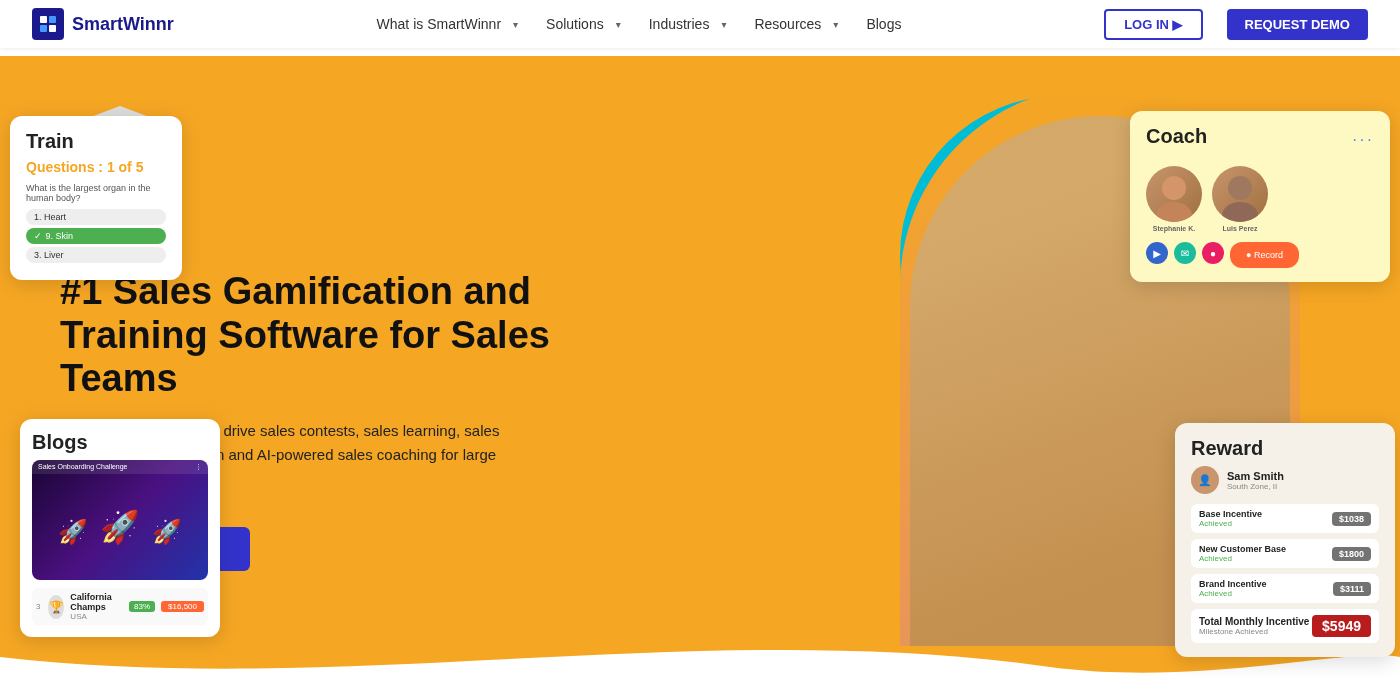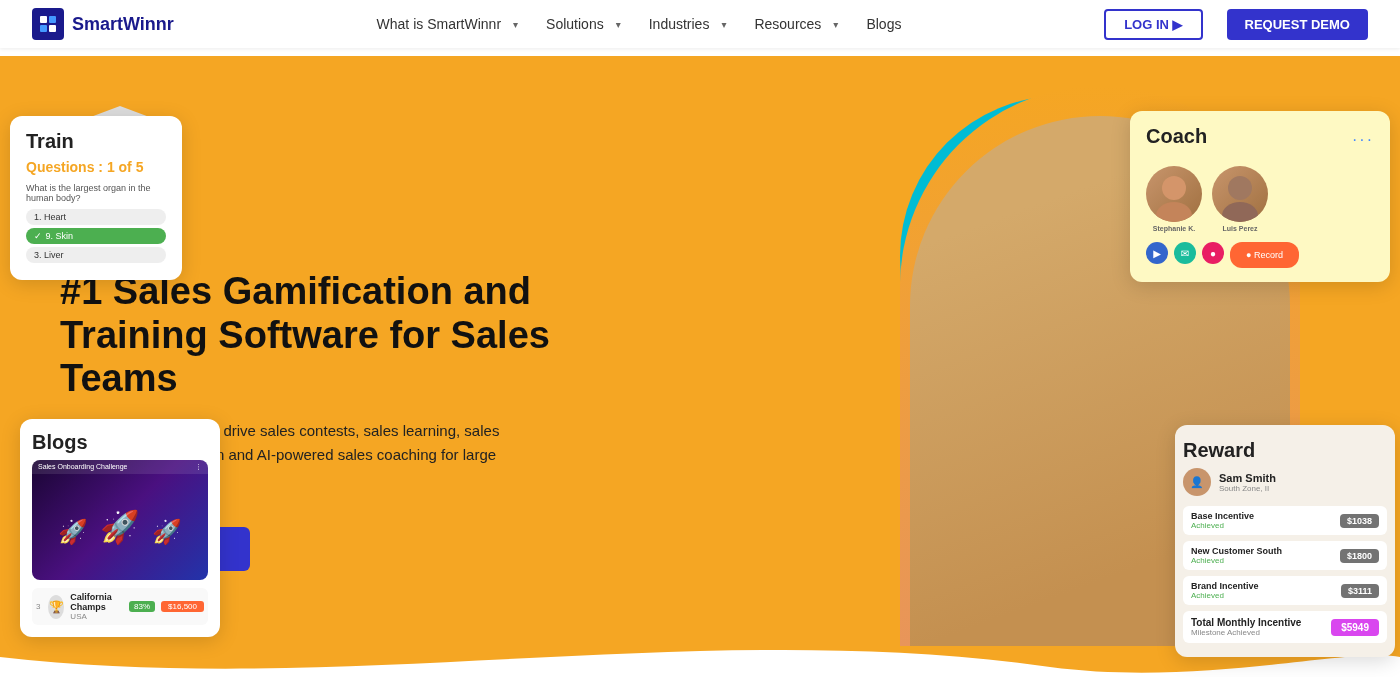--- a/index.html
+++ b/index.html
@@ -181,21 +181,21 @@
     }
     .team-name { font-size: 9px; font-weight: 700; color: #222; }
     .team-country { font-size: 8px; color: #888; }
     .team-pct { background: #4caf50; color: #fff; font-size: 8px; padding: 1px 5px; border-radius: 3px; margin-left: auto; }
     .team-amount { background: #ff6633; color: #fff; font-size: 8px; padding: 1px 7px; border-radius: 3px; }
     .gamify-num { font-size: 8px; color: #888; margin-right: 2px; }
 
     
     .card-reward {
       position: absolute; right: 5px; bottom: 20px; width: 220px;
-      background: #f5f0e8; border-radius: 12px; padding: 14px 8px;
+      background: #f5f0e8; border-radius: 12px; padding: 14px 16px;
       box-shadow: 0 4px 20px rgba(0,0,0,0.15); z-index: 10;
     }
     .reward-user { display: flex; align-items: center; gap: 8px; margin-bottom: 10px; }
     .reward-avatar {
       width: 28px; height: 28px; border-radius: 50%;
       background: #c8956c; font-size: 11px; display: flex; align-items: center; justify-content: center;
     }
     .reward-username { font-size: 11px; font-weight: 700; color: #222; }
     .reward-role { font-size: 8px; color: #888; }
     .reward-row {
@@ -209,21 +209,21 @@
       background: #737373; color: #fff; font-size: 9px;
       padding: 2px 7px; border-radius: 4px; font-weight: 700;
     }
     .reward-total-row {
       display: flex; justify-content: space-between; align-items: center;
       background: #fff; border-radius: 6px; padding: 6px 8px; margin-top: 4px;
     }
     .reward-total-label { font-size: 10px; font-weight: 800; color: #222; }
     .reward-milestone { font-size: 8px; color: #888; }
     .reward-total-amount {
-      background: #d946ef; color: #fff; font-size: 10px;
+      background: #b91c1c; color: #fff; font-size: 14px;
       padding: 3px 10px; border-radius: 4px; font-weight: 700;
     }
   </style>
 </head>
 <body>
 
 <nav class="navbar">
   <div class="nav-logo">
     <div class="nav-logo-square">
       <svg width="20" height="20" viewBox="0 0 20 20">
@@ -378,21 +378,21 @@
 
     <div class="reward-row">
       <div class="reward-label">
         <div class="reward-label-name">Base Incentive</div>
         <div class="reward-label-status">Achieved</div>
       </div>
       <div class="reward-amount">$1038</div>
     </div>
     <div class="reward-row">
       <div class="reward-label">
-        <div class="reward-label-name">New Customer South</div>
+        <div class="reward-label-name">New Customer Base</div>
         <div class="reward-label-status">Achieved</div>
       </div>
       <div class="reward-amount">$1800</div>
     </div>
     <div class="reward-row">
       <div class="reward-label">
         <div class="reward-label-name">Brand Incentive</div>
         <div class="reward-label-status">Achieved</div>
       </div>
       <div class="reward-amount">$3111</div>

